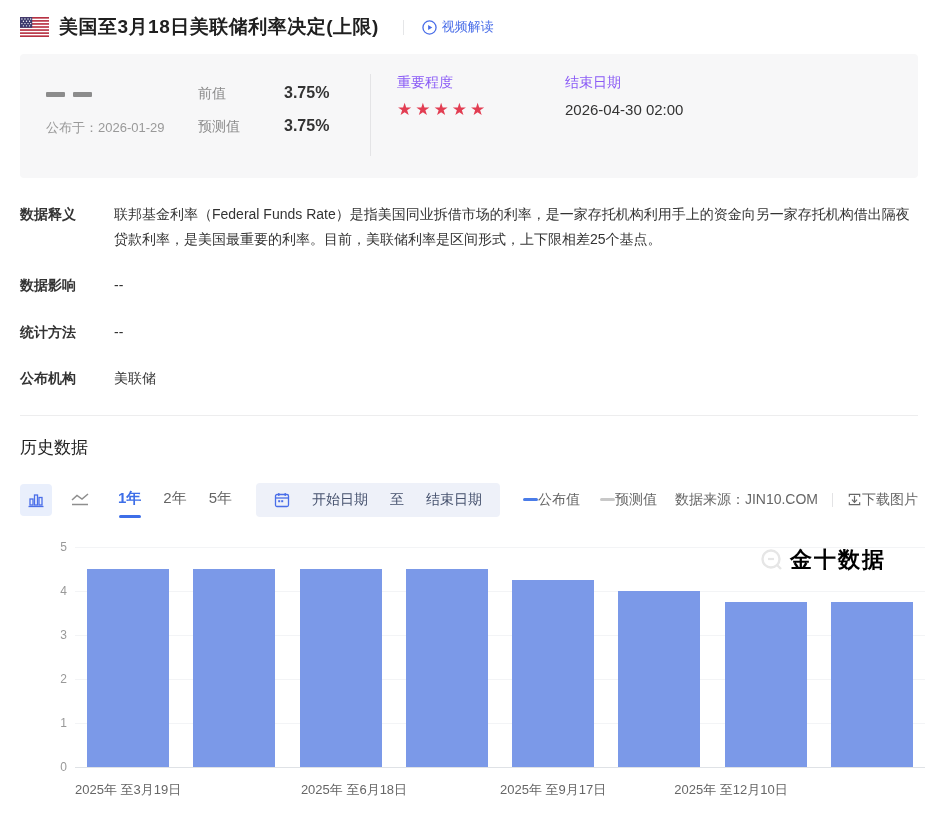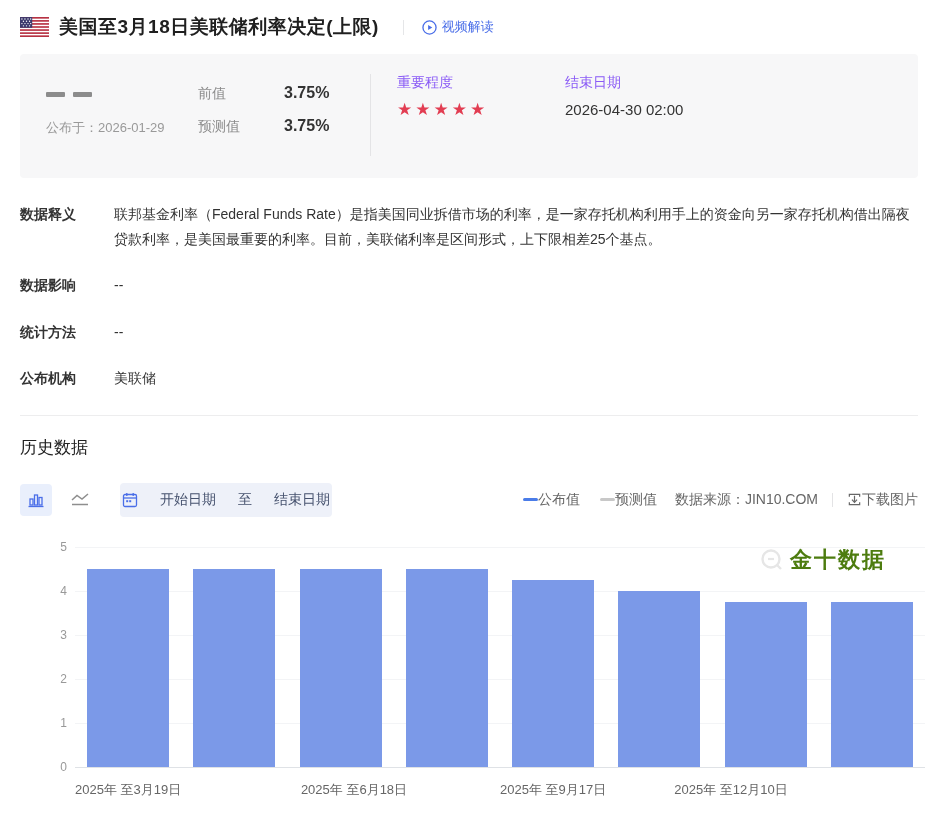--- a/index.html
+++ b/index.html
@@ -49,34 +49,34 @@
   
   .hist-heading { margin-top:20px; font-size:17px; font-weight:normal; color:#222; }
   .controls { margin-top:24px; display:flex; align-items:center; height:34px; }
   .icon-btn { width:32px; height:32px; border-radius:4px; display:flex; align-items:center; justify-content:center; cursor:pointer; }
   .icon-btn.sel { background:#e9effc; }
   .icon-btn + .icon-btn { margin-left:12px; }
   .tabs { display:flex; align-items:center; margin-left:22px; gap:22px; }
   .tab { font-size:15px; color:#666; cursor:pointer; position:relative; padding-bottom:2px; }
   .tab.active { color:#3d6ee8; font-weight:bold; }
   .tab.active::after { content:""; position:absolute; left:50%; transform:translateX(-50%); bottom:-8px; width:22px; height:3px; border-radius:2px; background:#3d6ee8; }
-  .datepicker { margin-left:24px; height:34px; background:#eef1f9; border-radius:4px; display:flex; align-items:center; padding:0 2px; gap:22px; cursor:pointer; }
+  .datepicker { margin-left:24px; height:34px; background:#eef1f9; border-radius:4px; display:flex; align-items:center; padding:0 18px; gap:22px; cursor:pointer; }
   .datepicker .dp-txt { font-size:14px; color:#46526e; }
   .ctrl-right { margin-left:auto; display:flex; align-items:center; }
   .legend-item { display:flex; align-items:center; margin-left:20px; cursor:pointer; }
   .legend-swatch { width:15px; height:3px; border-radius:2px; }
   .legend-label, .source, .dl-label { font-size:14px; color:#666; }
   .source { margin-left:18px; }
   .ctrl-sep { width:1px; height:14px; background:#e3e3e5; margin:0 14px; }
   .download { display:flex; align-items:center; cursor:pointer; }
 
   
   .chart { position:relative; margin-top:28px; padding-left:55px; height:300px; }
   .watermark { position:absolute; top:-2px; right:32px; display:flex; align-items:center; gap:6px;
-               color:#4d7c0f; font-size:22px; font-weight:bold; letter-spacing:2px; user-select:none; }
+               color:#000000; font-size:22px; font-weight:bold; letter-spacing:2px; user-select:none; }
   .plot { position:relative; width:850px; height:220px; margin-top:30px; }
   .gridline { position:absolute; left:0; width:100%; height:1px; background:#f3f4f6; }
   .gridline.base { background:#dfe2e6; }
   .ytick { position:absolute; left:-42px; width:34px; text-align:right; font-size:12px; color:#999; transform:translateY(-50%); }
   .bar { position:absolute; bottom:0; background:#7b99e8; }
   .xlabel { position:absolute; top:234px; transform:translateX(-50%); font-size:13px; color:#666; white-space:nowrap; }
 </style>
 </head>
 <body>
 
@@ -185,20 +185,25 @@
         <rect x="12" y="6.5" width="3" height="7.5" fill="none" stroke="#4a6ee8" stroke-width="1.3"></rect>
         <line x1="1.5" y1="15.5" x2="16.5" y2="15.5" stroke="#4a6ee8" stroke-width="1.3"></line>
       </svg>
     </div>
     <div class="icon-btn">
       <svg width="20" height="18" viewBox="0 0 20 18">
         <polyline points="2,9 7,4.5 12,8 18,3" fill="none" stroke="#8e8e8e" stroke-width="1.5"></polyline>
         <line x1="2" y1="13.5" x2="18" y2="13.5" stroke="#8e8e8e" stroke-width="1.5"></line>
       </svg>
     </div>
+    <div class="tabs">
+      <div class="tab active">1年</div>
+      <div class="tab">2年</div>
+      <div class="tab">5年</div>
+    </div>
     <div class="datepicker">
       <svg width="16" height="16" viewBox="0 0 16 16">
         <rect x="1.5" y="2.5" width="13" height="12" rx="1.5" fill="none" stroke="#4a6ee8" stroke-width="1.3"></rect>
         <line x1="1.5" y1="6" x2="14.5" y2="6" stroke="#4a6ee8" stroke-width="1.3"></line>
         <line x1="4.8" y1="1" x2="4.8" y2="4" stroke="#4a6ee8" stroke-width="1.3"></line>
         <line x1="11.2" y1="1" x2="11.2" y2="4" stroke="#4a6ee8" stroke-width="1.3"></line>
         <rect x="4.2" y="8.2" width="2" height="2" fill="#4a6ee8"></rect>
         <rect x="7.2" y="8.2" width="2" height="2" fill="#4a6ee8"></rect>
       </svg>
       <span class="dp-txt">开始日期</span>

